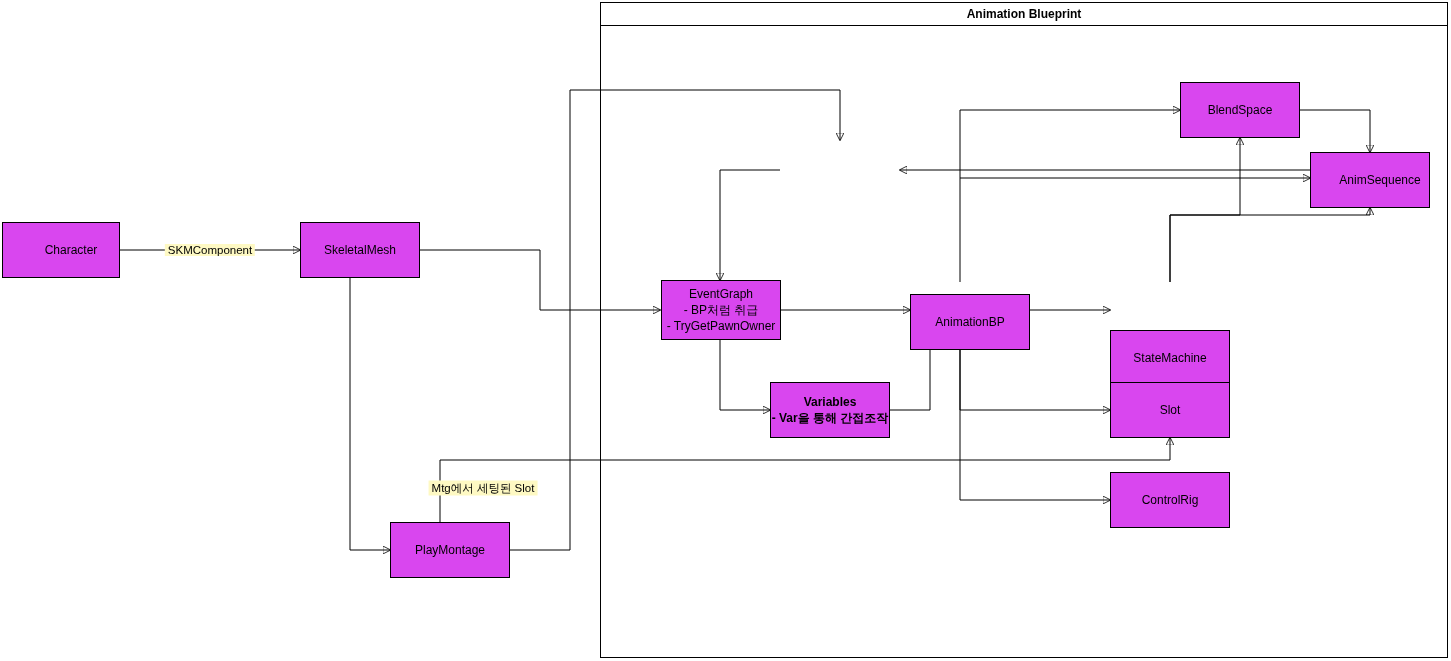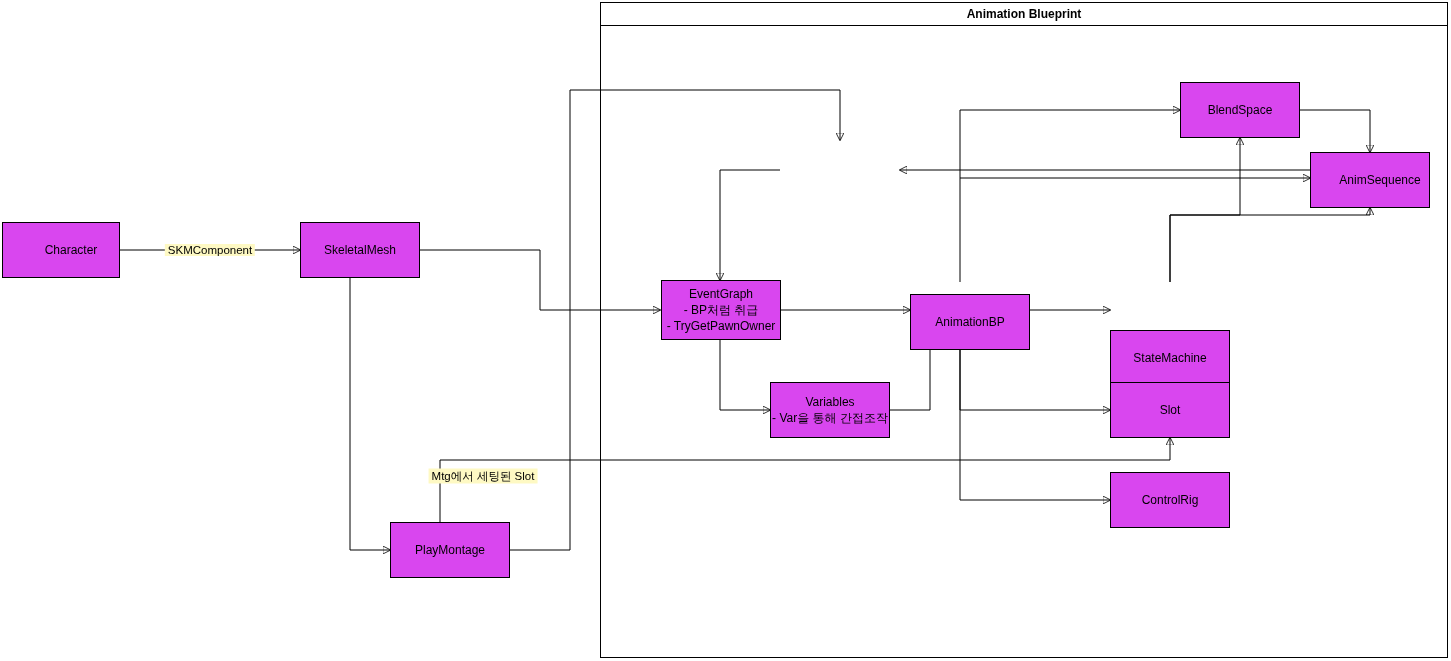--- a/index.html
+++ b/index.html
@@ -67,29 +67,29 @@
     padding: 0 3px;
     font-size: 11.5px;
     white-space: nowrap;
   }
   
   .n-character   { left: 2px;    top: 222px; width: 118px; height: 56px; padding-left: 20px; }
   .n-skeletal    { left: 300px;  top: 222px; width: 120px; height: 56px; }
   .n-playmontage { left: 390px;  top: 522px; width: 120px; height: 56px; }
   .n-animnotify  { left: 780px;  top: 140px; width: 120px; height: 60px; }
   .n-eventgraph  { left: 661px;  top: 280px; width: 120px; height: 60px; text-align: right; }
-  .n-variables   { left: 770px;  top: 382px; width: 120px; height: 56px; }
+  .n-variables   { left: 770px;  top: 382px; width: 120px; height: 56px; font-weight: bold; }
   .n-animbp      { left: 910px;  top: 294px; width: 120px; height: 56px; align-items: center; }
   .n-statemach   { left: 1110px; top: 298px; width: 120px; height: 56px; margin-top: 32px; }
   .n-blendspace  { left: 1180px; top: 82px;  width: 120px; height: 56px; }
   .n-animseq     { left: 1310px; top: 152px; width: 120px; height: 56px; padding-left: 20px; }
   .n-slot        { left: 1110px; top: 382px; width: 120px; height: 56px; }
   .n-controlrig  { left: 1110px; top: 472px; width: 120px; height: 56px; }
   .l-skm { left: 210px; top: 250px; }
-  .l-mtg { left: 483px; top: 476px; text-align: center; }
+  .l-mtg { left: 483px; top: 488px; text-align: center; }
 </style>
 </head>
 <body>
 
 <div class="canvas">
 
   <div class="frame">
     <div class="frame-title">Animation Blueprint</div>
   </div>
 

